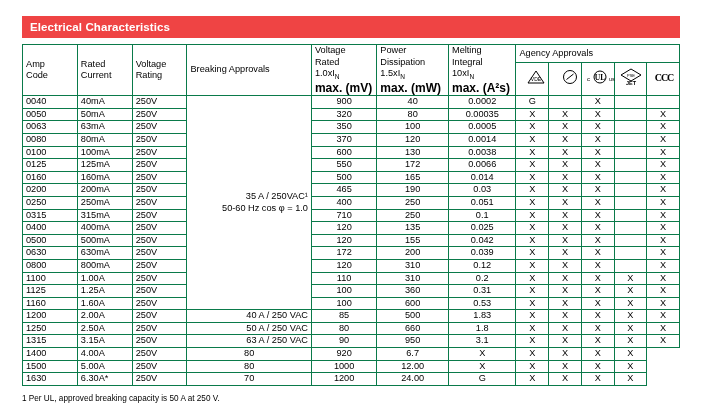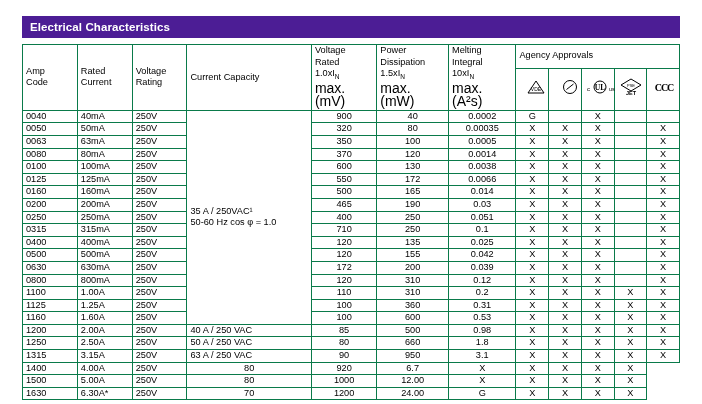--- a/index.html
+++ b/index.html
@@ -11,21 +11,21 @@
     overflow:hidden;
   }
   .page{
     position:relative;
     width:702px;height:404px;
     box-sizing:border-box;
     padding:16px 22px 0 22px;
   }
   
   .title-bar{
-    background:#4c1d95;
+    background:#ef4444;
     color:#ffffff;
     font-size:11.5px;
     font-weight:bold;
     padding:5px 8px;
     letter-spacing:.1px;
   }
   
   table.ec{
     border-collapse:collapse;
     width:658px;
@@ -43,36 +43,36 @@
     box-sizing:border-box;
   }
   thead th{
     text-align:left;
     vertical-align:middle;
     font-size:9.4px;
     font-weight:bold;
     line-height:11px;
     padding:2px 2px;
   }
-  .hdr-sub{font-weight:normal;font-size:14px;}
+  .hdr-sub{font-weight:bold;font-size:12px;}
   .agency-head{height:14px;}
   
   col.c-amp{width:52px;}
   col.c-rated{width:52px;}
   col.c-volt{width:52px;}
   col.c-break{width:118px;}
   col.c-vd{width:62px;}
   col.c-pd{width:68px;}
   col.c-mi{width:64px;}
   col.c-ag{width:31px;}
 
   td.l{text-align:left;padding-left:4px;}
   td.c{text-align:center;}
   td.break-cell{
-    text-align:left;
+    text-align:right;
     vertical-align:middle;
     font-size:9.2px;
     line-height:12px;
   }
   
   .icon-cell{
     text-align:right;
     vertical-align:middle;
     height:30px;
     padding:1px;
@@ -120,21 +120,21 @@
           <span>Code</span>
         </th>
         <th rowspan="2">
           <span>Rated</span><br>
           <span>Current</span>
         </th>
         <th rowspan="2">
           <span>Voltage</span><br>
           <span>Rating</span>
         </th>
-        <th rowspan="2">Current Capacity</th>
+        <th rowspan="2">Breaking Approvals</th>
         <th rowspan="2">
           <span>Voltage</span><br>
           <span>Rated</span><br>
           <span>1.0xI</span><sub style="font-size:6.5px">N</sub><br>
           <span class="hdr-sub">max. (mV)</span>
         </th>
         <th rowspan="2">
           <span>Power</span><br>
           <span>Dissipation</span><br>
           <span>1.5xI</span><sub style="font-size:6.5px">N</sub><br>
@@ -416,21 +416,21 @@
           <td class="c">X</td>
           <td class="c">X</td>
         </tr>
         <tr>
           <td class="l">1200</td>
           <td class="l">2.00A</td>
           <td class="l">250V</td>
           <td class="break-cell" rowspan="1"><span>40 A / 250 VAC</span></td>
           <td class="c">85</td>
           <td class="c">500</td>
-          <td class="c">0.98</td>
+          <td class="c">1.83</td>
           <td class="c">X</td>
           <td class="c">X</td>
           <td class="c">X</td>
           <td class="c">X</td>
           <td class="c">X</td>
         </tr>
         <tr>
           <td class="l">1250</td>
           <td class="l">2.50A</td>
           <td class="l">250V</td>
@@ -494,17 +494,18 @@
           <td class="c">G</td>
           <td class="c">X</td>
           <td class="c">X</td>
           <td class="c">X</td>
           <td class="c">X</td>
         </tr>
       </tbody>
   </table>
 
   <div class="notes">
+    <div>1  Per UL, approved breaking capacity is 50 A at 250 V.</div>
     <div>*  Conducting path min. 0.2 mm²</div>
 
   </div>
 
 </div>
 
 </body></html>

